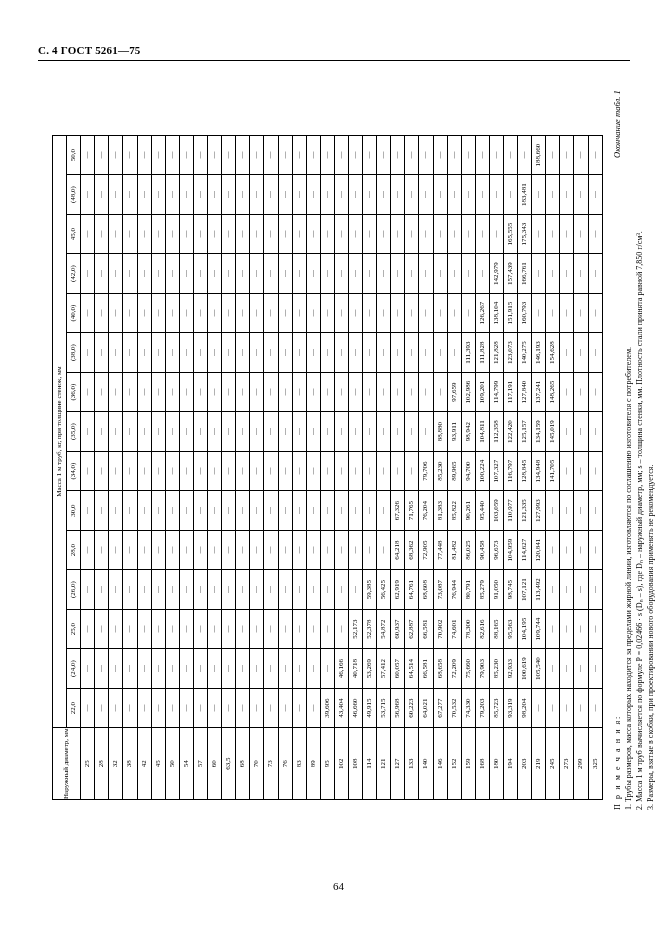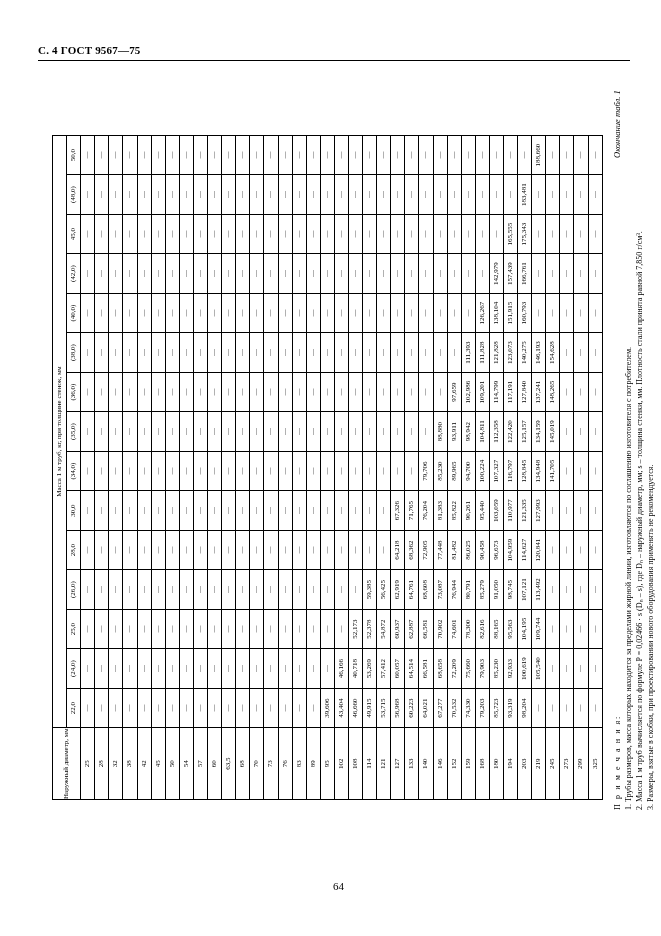--- a/index.html
+++ b/index.html
@@ -75,21 +75,21 @@
   #notesblock{left:612px;top:810px;}
   .sp{letter-spacing:1.6px;}
 </style>
 </head>
 <body>
 
 <div class="page">
 
   <div class="hdr">
     <span class="pg">С. 4</span>
-    <span>ГОСТ 9567—75</span>
+    <span>ГОСТ 5261—75</span>
   </div>
   <div class="hdr-rule"></div>
 
   <div class="okonch">Окончание табл. 1</div>
 
   <div class="rot" id="tablewrap">
     <table class="main" id="maintable">
       <thead>
           <tr>
             <th class="dia-h" rowspan="2">Наружный диаметр, мм</th>

